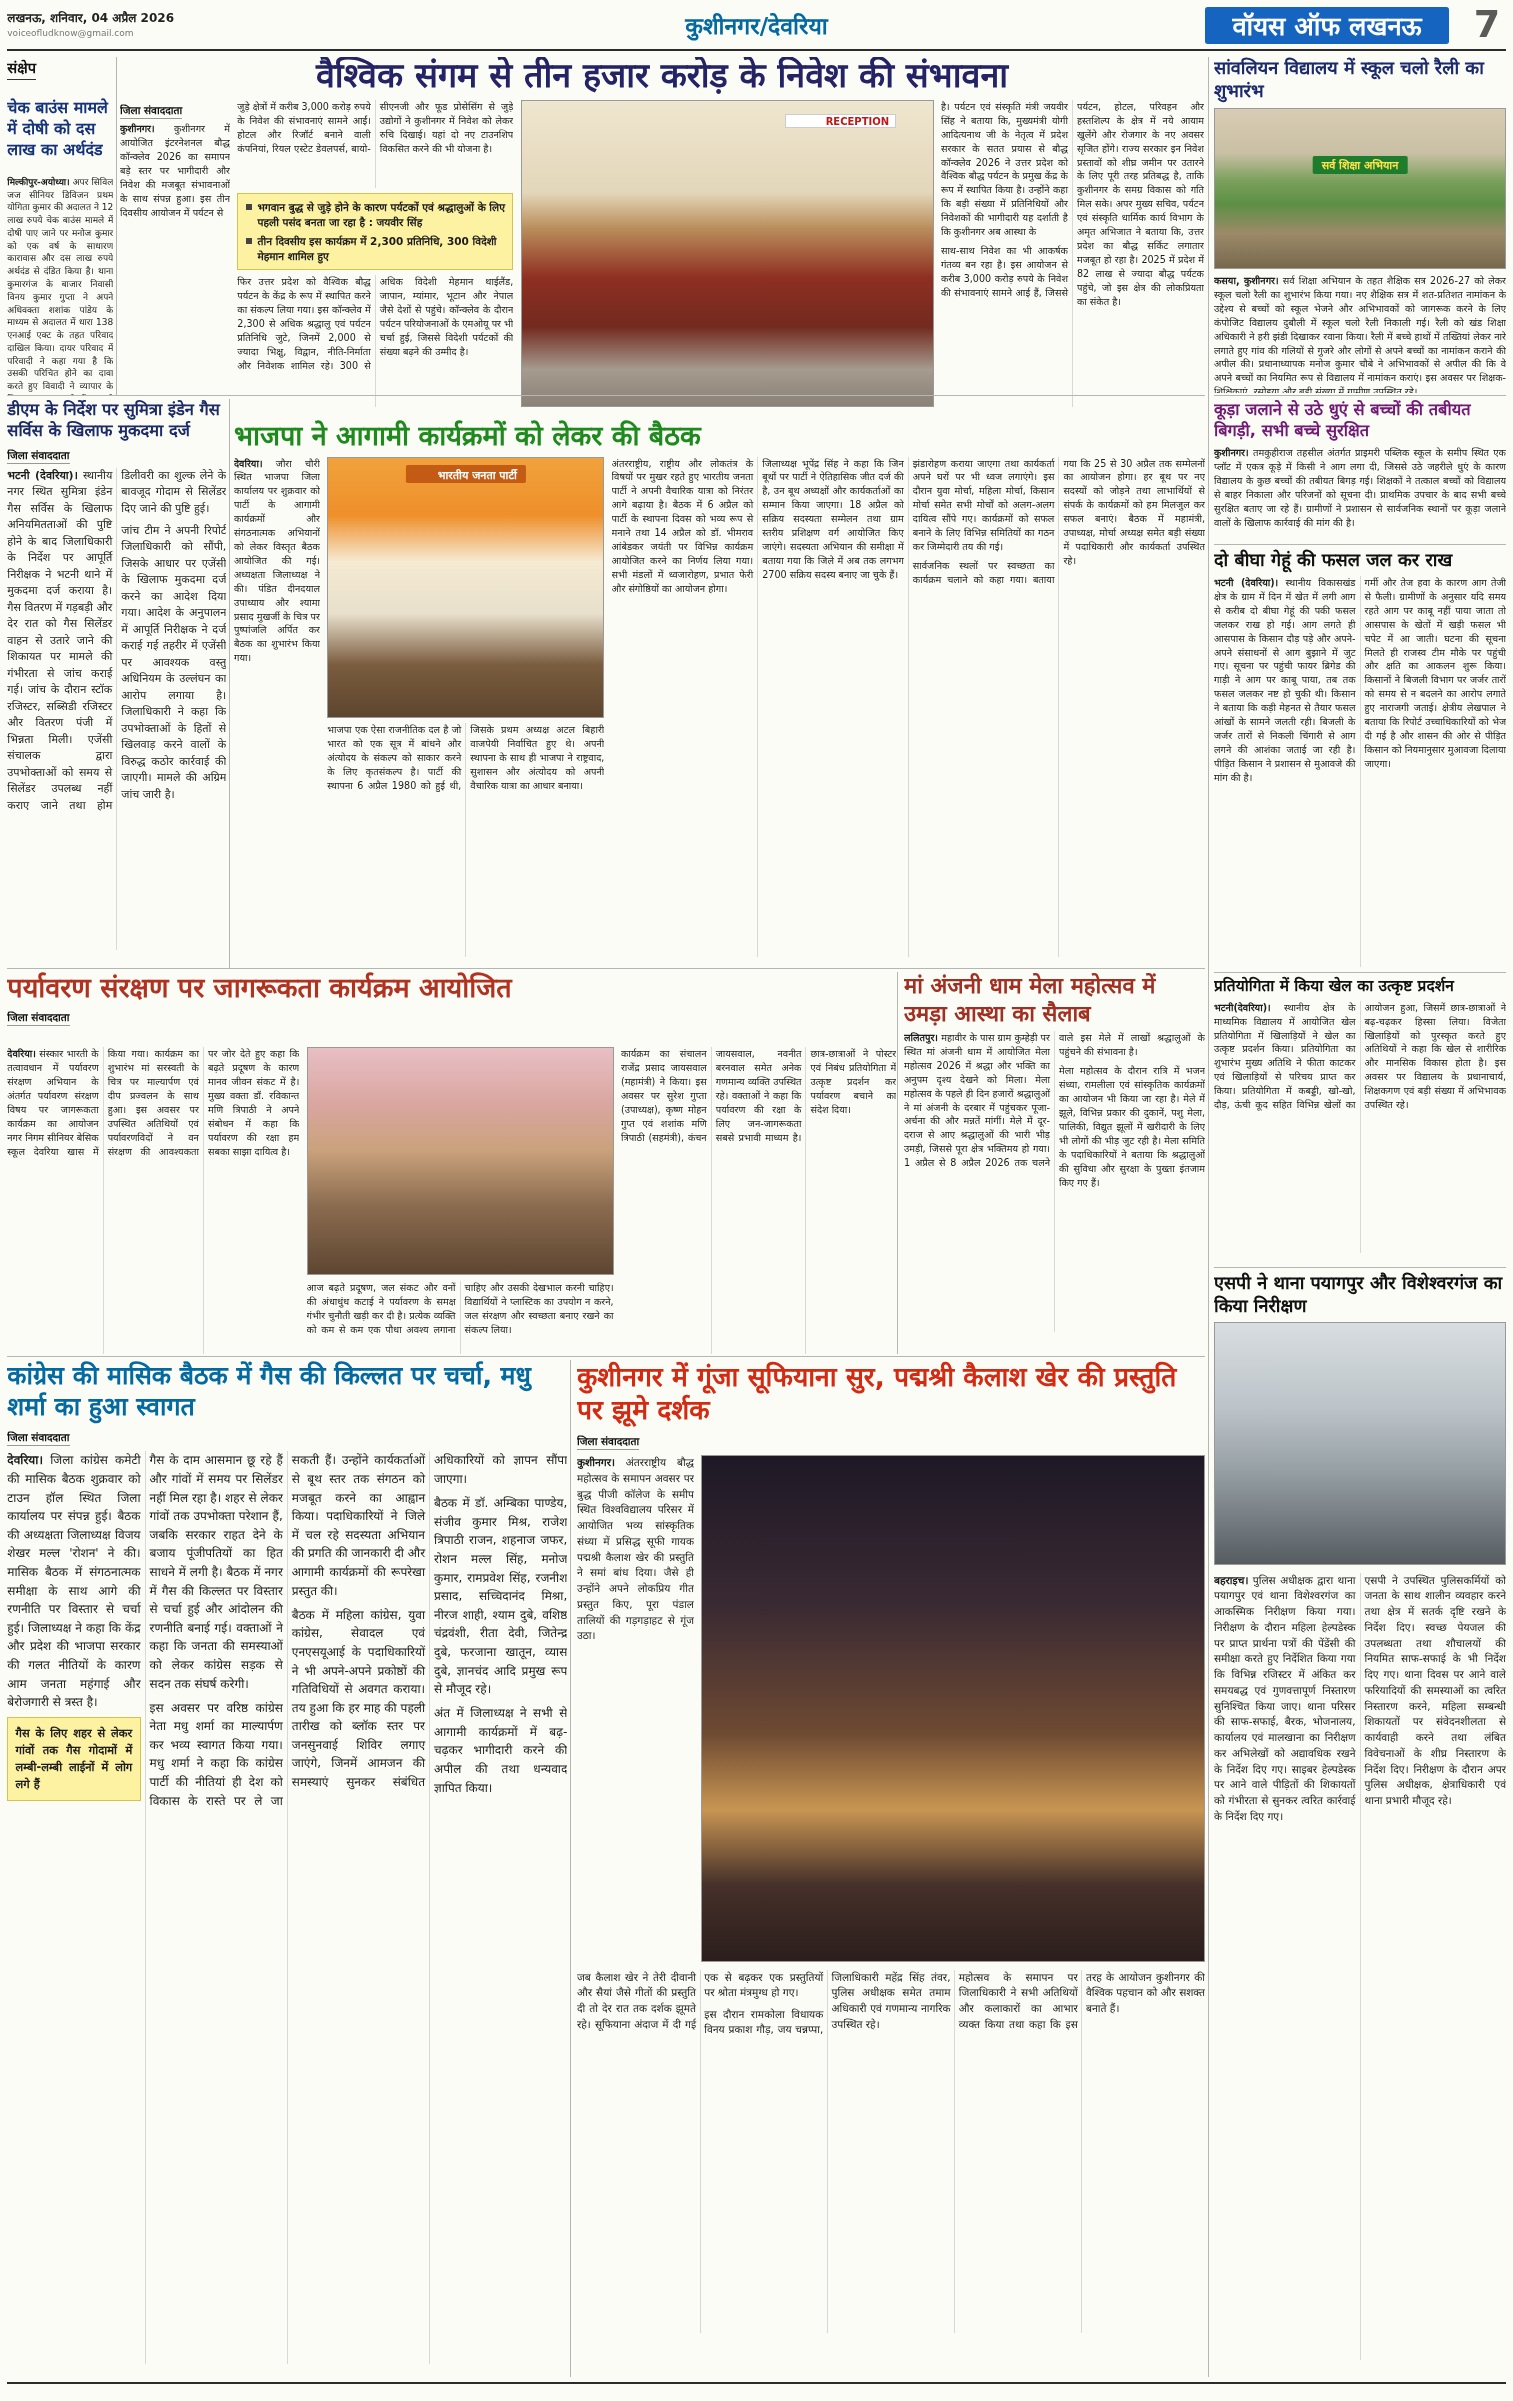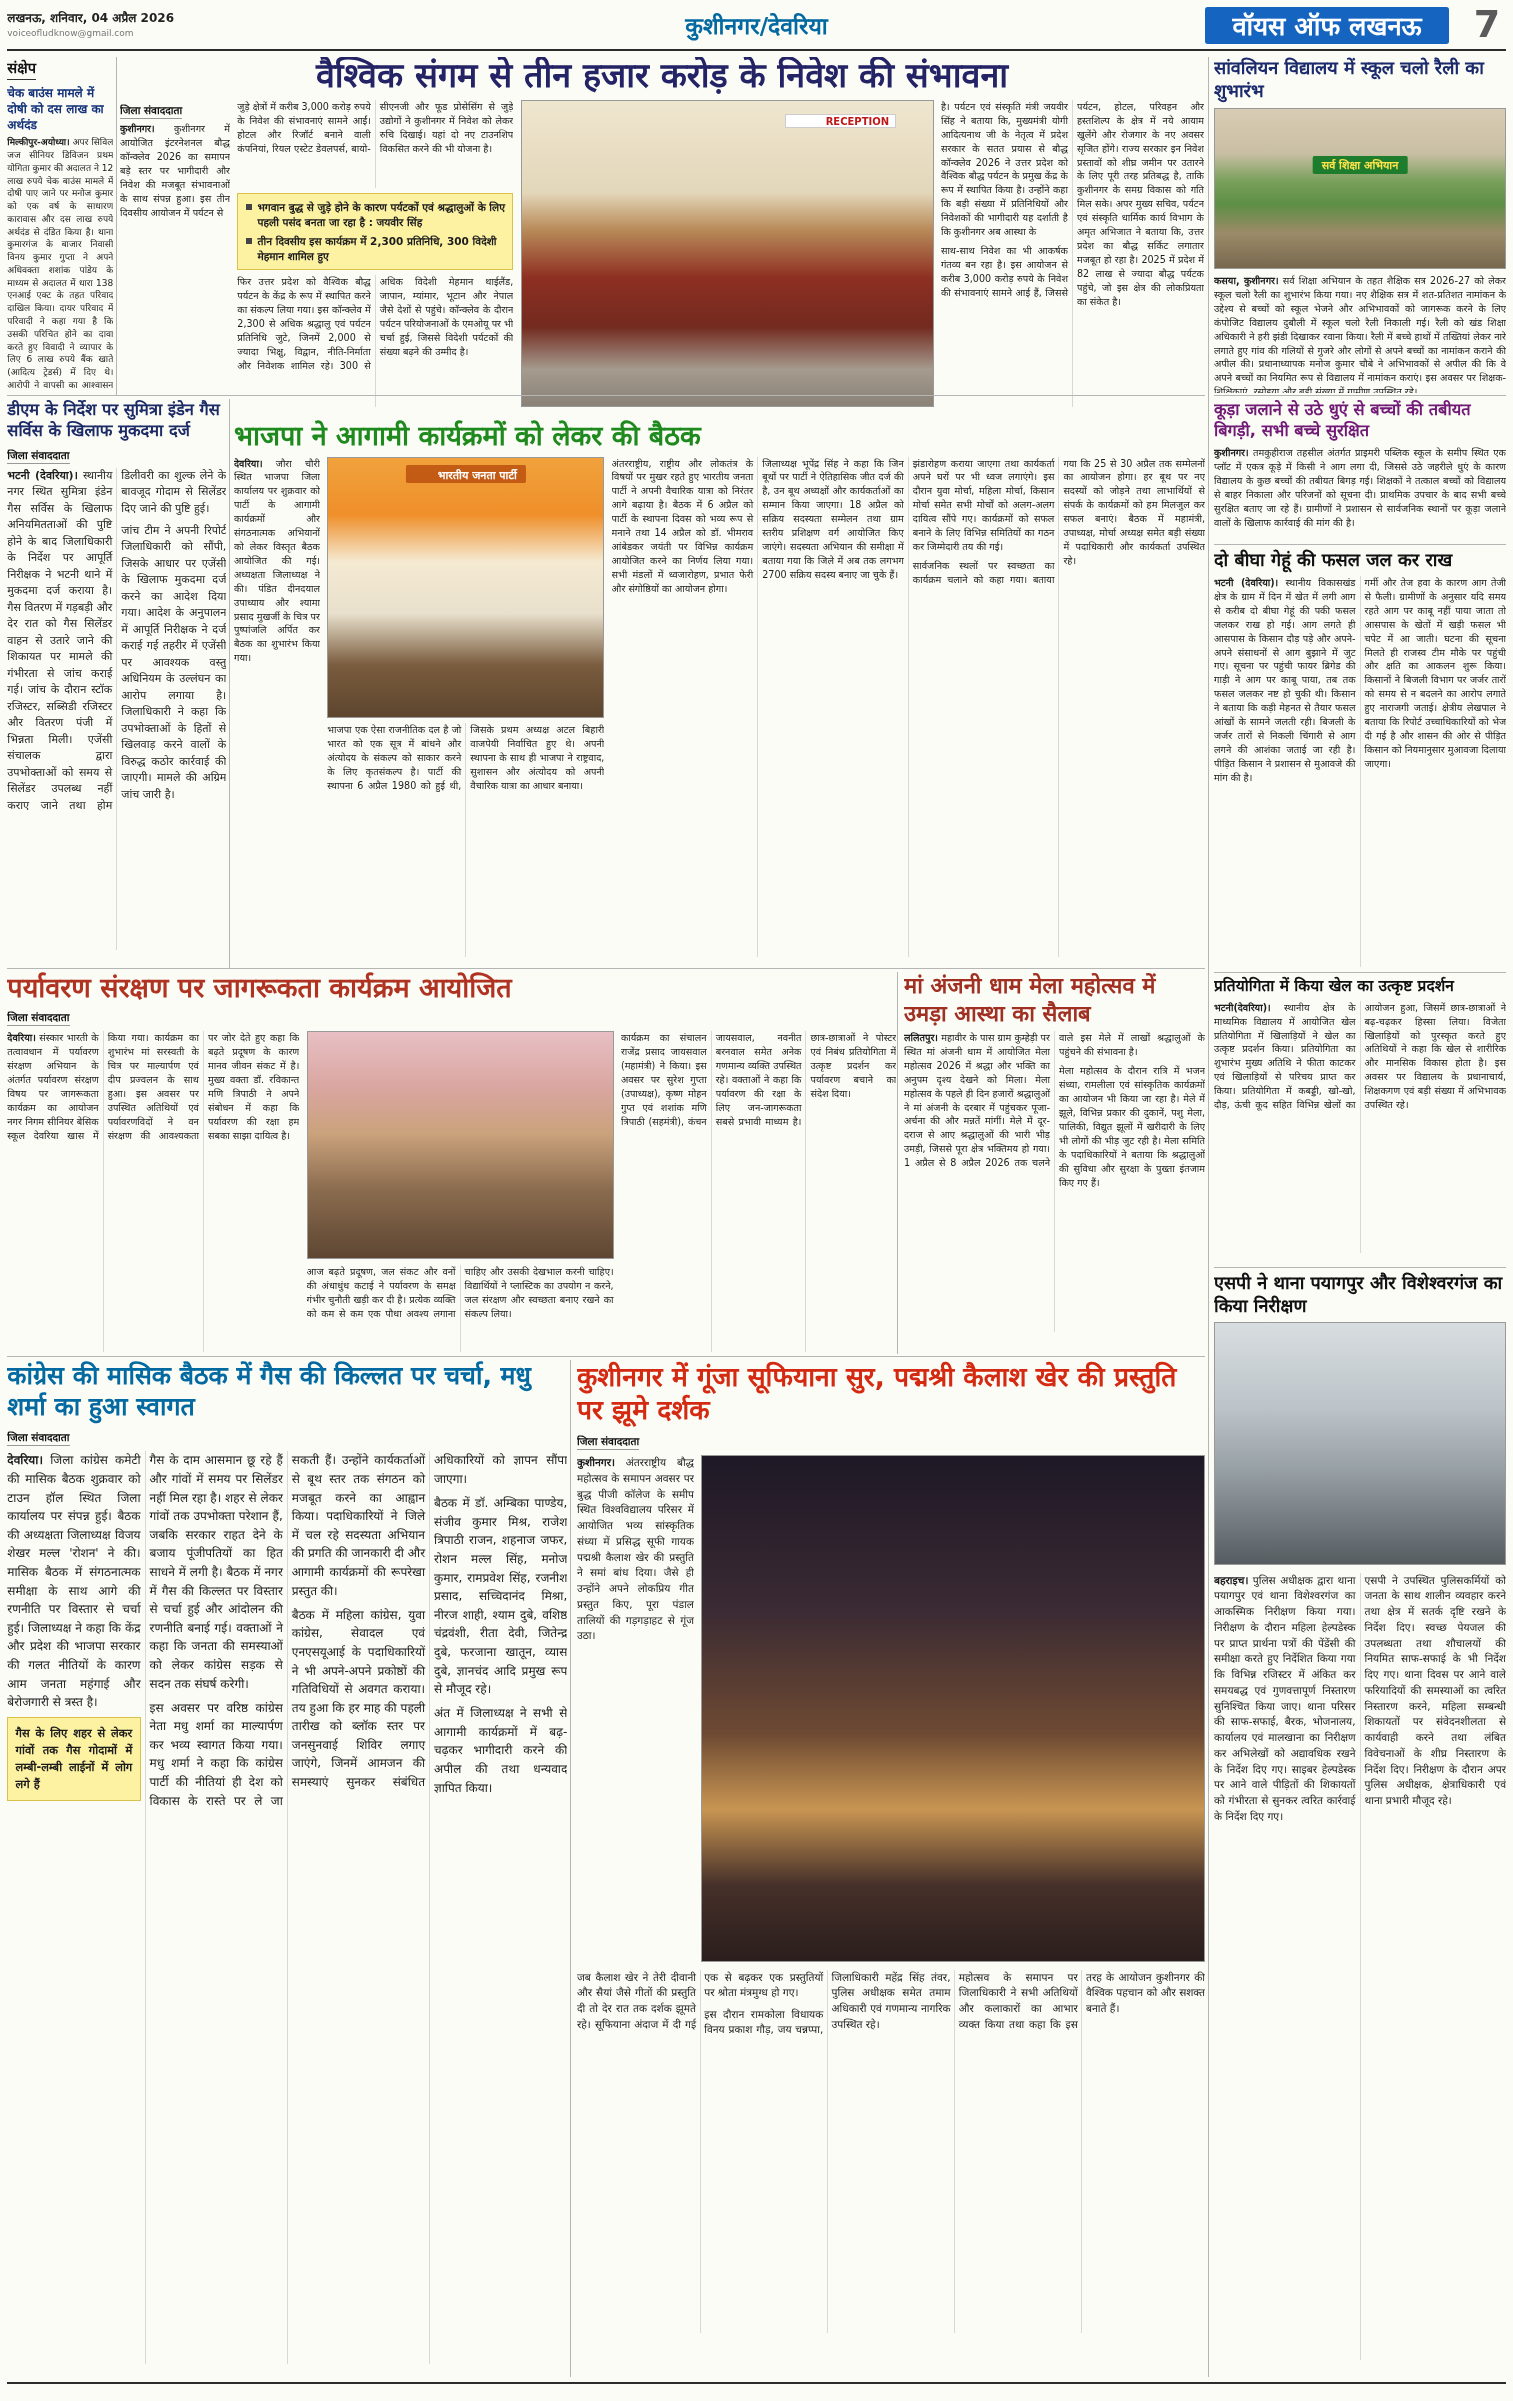--- a/index.html
+++ b/index.html
@@ -39,21 +39,21 @@
   .ph-label { position:absolute; background:#ffffff; color:#c01818; font-weight:bold; font-size:10px; padding:0.9px 5.5px; border:0.9px solid #ccc; }
   .ph-banner { position:absolute; left:50%; transform:translateX(-50%); background:#1e7d2c; color:#ffe34d; font-weight:bold; font-size:11px; padding:1.8px 9px; border-radius:1.8px; white-space:nowrap; }
   .ph-banner.saffron { background:rgba(180,70,10,.75); color:#fff;padding-left:32px; }
 
   .ybox { background:#fdf2a2; border:0.9px solid #d9c24a; padding:5.5px 7.3px; margin:5.5px 0; }
   .ybox .bullet { display:flex; gap:5.5px; font-size:10.5px; font-weight:bold; line-height:1.4; margin-bottom:4.6px; }
   .ybox .sq { flex:0 0 auto; width:6.4px; height:6.4px; background:#444; margin-top:3.7px; }
   .note-box { background:#fdf2a2; border:0.9px solid #d9c24a; padding:6.4px 7.3px; margin:5.5px 0; font-weight:bold; font-size:11.4px; line-height:1.5; break-inside:avoid; }
 
   
-  .h-brief { font-size:12px; font-weight:bold; color:#15337a; line-height:1.3; margin:3px 0; }
+  .h-brief { font-size:16px; font-weight:bold; color:#15337a; line-height:1.3; margin:15px 0; }
   .h-main  { font-size:34px; font-weight:bold; color:#232366; line-height:1.1; text-align:center; }
   .h-rally { font-size:18px; font-weight:bold; color:#1a2a6c; line-height:1.25; margin-bottom:5.5px; }
   .h-blk18 { font-size:16.4px; font-weight:bold; color:#701a75; line-height:1.3; margin-bottom:4.6px; }
   .h-blk19 { font-size:18px; font-weight:bold; color:#111; line-height:1.3; margin-bottom:4.6px; }
   .h-blk17 { font-size:15.5px; font-weight:bold; color:#111; line-height:1.3; margin-bottom:4.6px; }
   .h-dm    { font-size:16.4px; font-weight:bold; color:#1c2b66; line-height:1.3; margin-bottom:3.7px; }
   .h-bjp   { font-size:27px; font-weight:bold; color:#1e8a1e; line-height:1.15; margin-bottom:5.5px; }
   .h-env   { font-size:27px; font-weight:bold; color:#b03322; line-height:1.15; margin-bottom:3.7px; }
   .h-anj   { font-size:22px; font-weight:bold; color:#a03022; line-height:1.25; margin-bottom:4px; }
   .h-cong  { font-size:25px; font-weight:bold; color:#0369a1; line-height:1.25; margin-bottom:4.6px; }
@@ -200,21 +200,21 @@
         <p>झंडारोहण कराया जाएगा तथा कार्यकर्ता अपने घरों पर भी ध्वज लगाएंगे। इस दौरान युवा मोर्चा, महिला मोर्चा, किसान मोर्चा समेत सभी मोर्चों को अलग-अलग दायित्व सौंपे गए। कार्यक्रमों को सफल बनाने के लिए विभिन्न समितियों का गठन कर जिम्मेदारी तय की गई।</p>
         <p>सार्वजनिक स्थलों पर स्वच्छता का कार्यक्रम चलाने को कहा गया। बताया गया कि 25 से 30 अप्रैल तक सम्मेलनों का आयोजन होगा। हर बूथ पर नए सदस्यों को जोड़ने तथा लाभार्थियों से संपर्क के कार्यक्रमों को हम मिलजुल कर सफल बनाएं। बैठक में महामंत्री, उपाध्यक्ष, मोर्चा अध्यक्ष समेत बड़ी संख्या में पदाधिकारी और कार्यकर्ता उपस्थित रहे।</p>
       </div>
     </div>
   </div>
 
   <div class="hline thin" style="left:7.3px; top:968px; width:1198px;"></div>
   <div class="art" style="left:7.3px; top:972px; width:889px; height:382px;">
     <div class="h-env">पर्यावरण संरक्षण पर जागरूकता कार्यक्रम आयोजित</div>
     <div class="byline">जिला संवाददाता</div>
-    <div class="row" style="height:321px; margin-top:2px;">
+    <div class="row" style="height:321px; margin-top:18px;">
       <div class="body fs105 c3" style="width:292px; flex:0 0 auto; height:321px;">
         <p><b class="dl">देवरिया।</b> <span>संस्कार भारती के तत्वावधान में पर्यावरण संरक्षण अभियान के अंतर्गत पर्यावरण संरक्षण विषय पर जागरूकता कार्यक्रम का आयोजन नगर निगम सीनियर बेसिक स्कूल देवरिया खास में किया गया। कार्यक्रम का शुभारंभ मां सरस्वती के चित्र पर माल्यार्पण एवं दीप प्रज्वलन के साथ हुआ। इस अवसर पर उपस्थित अतिथियों एवं पर्यावरणविदों ने वन संरक्षण की आवश्यकता पर जोर देते हुए कहा कि बढ़ते प्रदूषण के कारण मानव जीवन संकट में है। मुख्य वक्ता डॉ. रविकान्त मणि त्रिपाठी ने अपने संबोधन में कहा कि पर्यावरण की रक्षा हम सबका साझा दायित्व है।</span></p>
       </div>
       <div style="width:307px; flex:0 0 auto; display:flex; flex-direction:column; gap:5.5px;">
         <div class="photo" style="height:228px; background:linear-gradient(180deg,#e8bfc4 0%,#d9a6a0 25%,#caa27c 45%,#8a6b4e 70%,#5e4632 100%);"></div>
         <div class="body fs105 c2" style="flex:1;">
           <p>आज बढ़ते प्रदूषण, जल संकट और वनों की अंधाधुंध कटाई ने पर्यावरण के समक्ष गंभीर चुनौती खड़ी कर दी है। प्रत्येक व्यक्ति को कम से कम एक पौधा अवश्य लगाना चाहिए और उसकी देखभाल करनी चाहिए। विद्यार्थियों ने प्लास्टिक का उपयोग न करने, जल संरक्षण और स्वच्छता बनाए रखने का संकल्प लिया।</p>
         </div>
       </div>
       <div class="body fs105 c3" style="flex:1; height:321px;">

